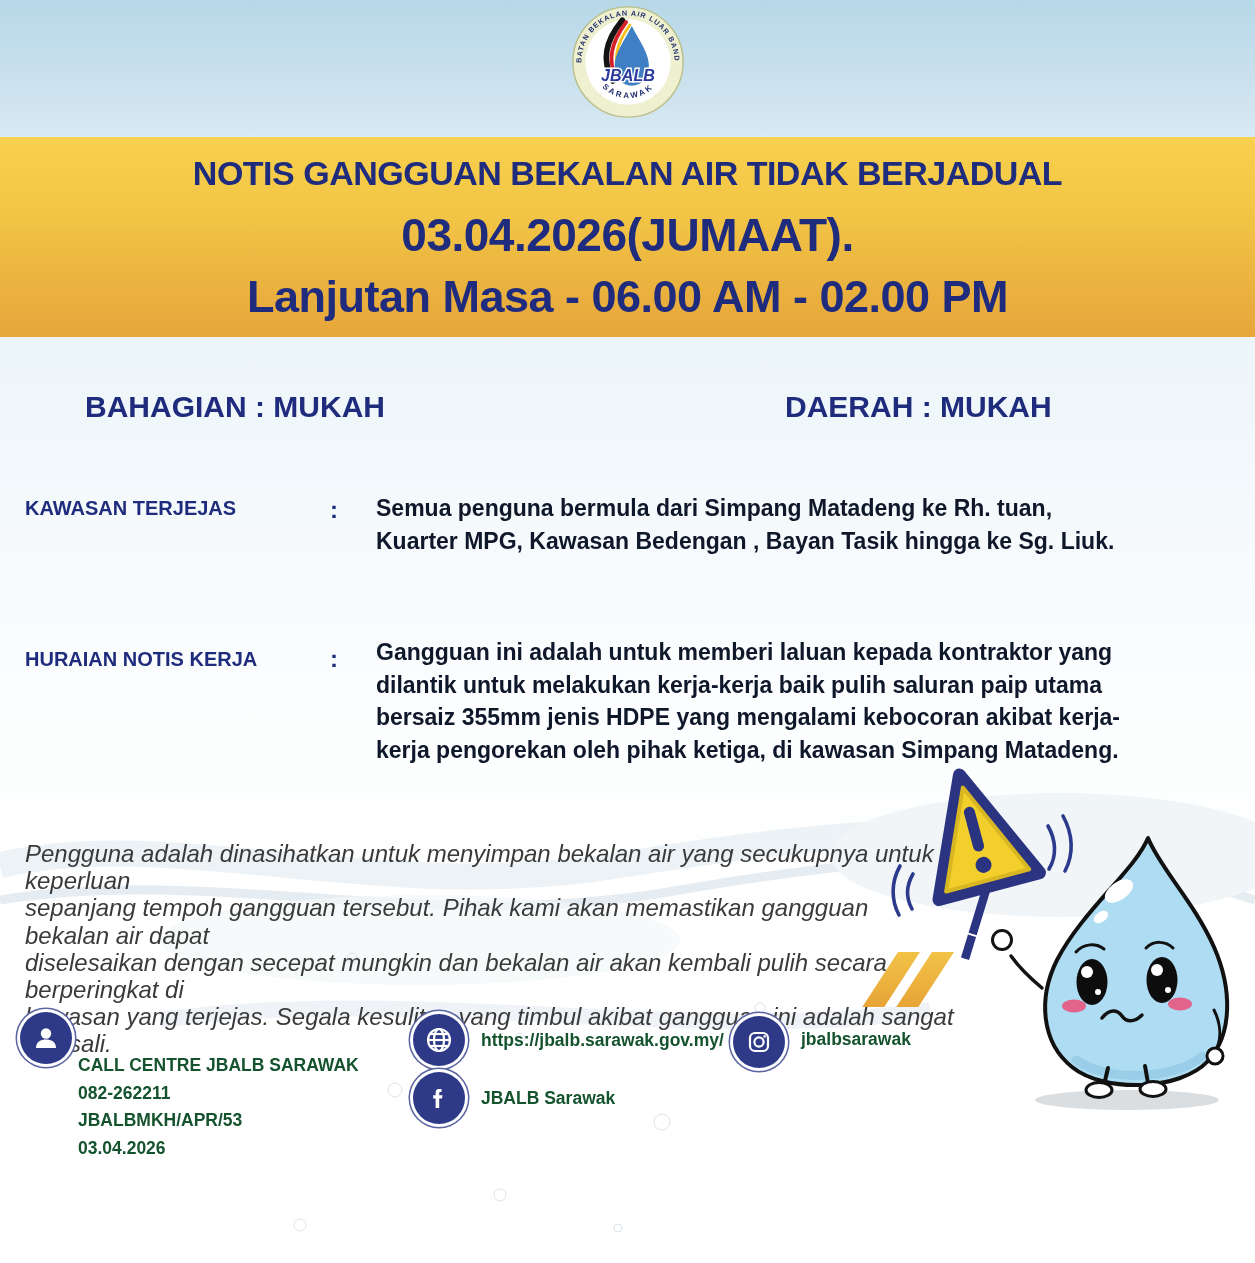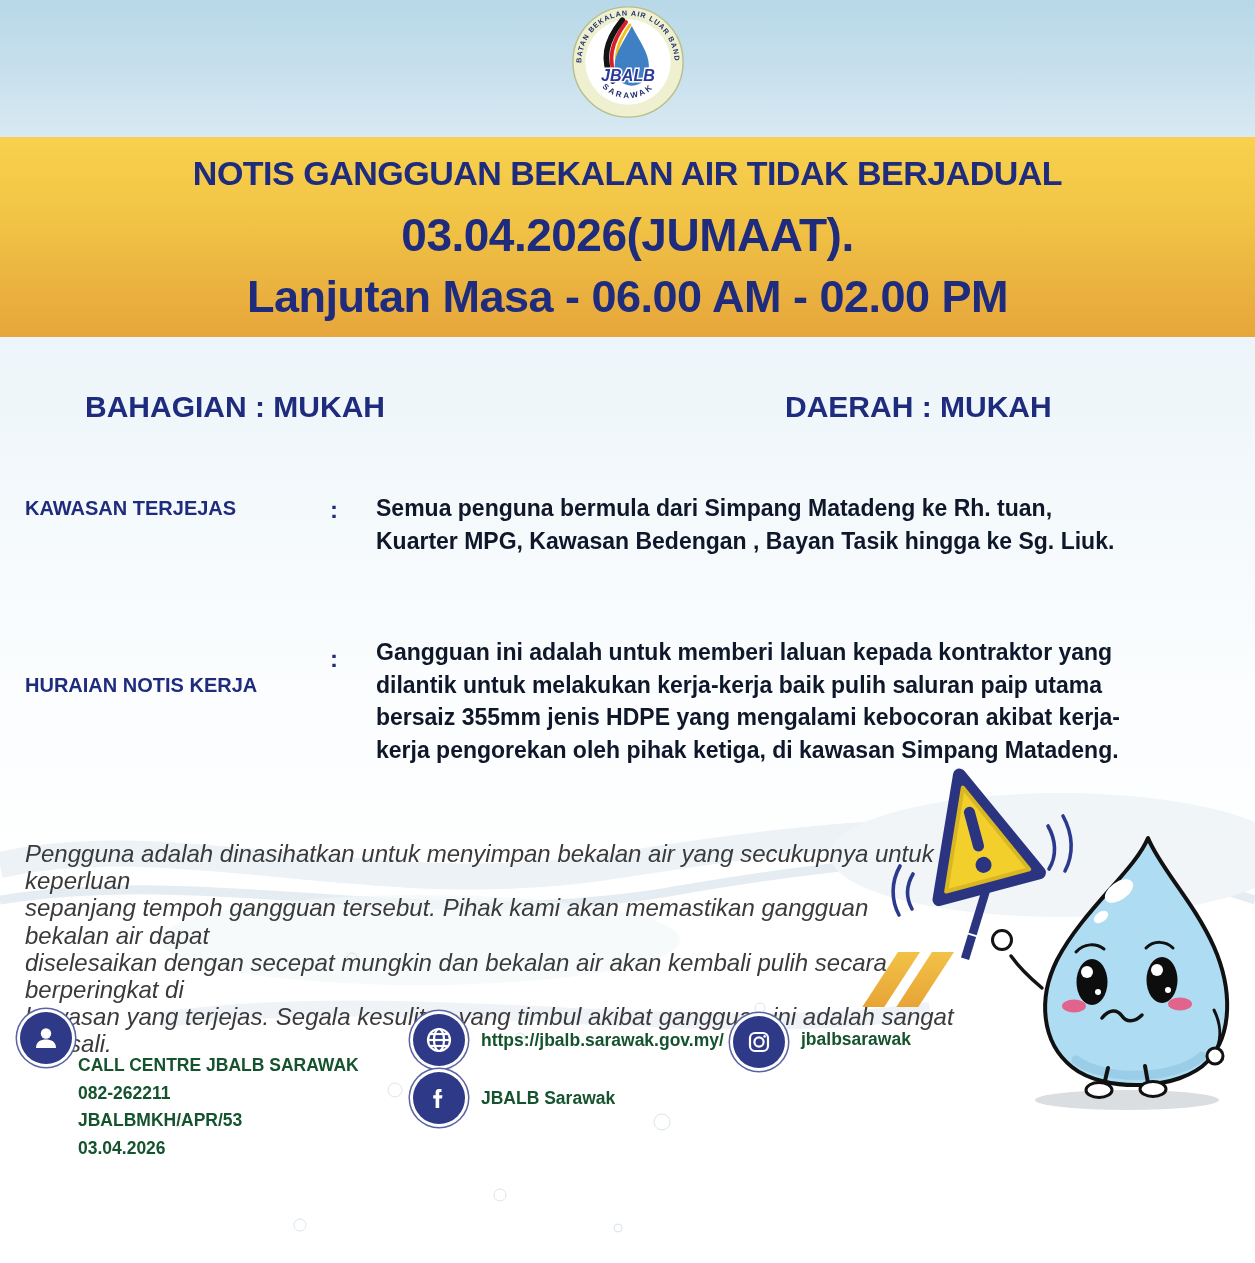--- a/index.html
+++ b/index.html
@@ -37,21 +37,21 @@
   .region-label.bahagian { left:85px; }
   .region-label.daerah  { left:785px; }
   
   .detail-label { position:absolute; left:25px; color:#1f2b7c; font-weight:bold; font-size:20px; }
   .detail-colon { position:absolute; left:330px; color:#1f2b7c; font-weight:bold; font-size:24px; }
   .detail-value {
     position:absolute; left:370px; width:810px; color:#0f172a; font-weight:bold;
     font-size:23px; line-height:32.5px; white-space:pre-line;margin-left:6px;
   }
   .row1-label { top:497px; } .row1-colon { top:496px; } .row1-value { top:492px; }
-  .row2-label { top:674px;text-align:right; } .row2-colon { top:645px; } .row2-value { top:636px; }
+  .row2-label { top:648px;text-align:right; } .row2-colon { top:645px; } .row2-value { top:636px; }
   
   .advisory {
     position:absolute; left:25px; top:840px; width:930px; color:#3a3a3a;
     font-style:italic; font-size:24px; line-height:27.2px; white-space:pre-line;
   }
   
   .contact-banner {
     position:absolute; left:0; top:952px; width:960px; height:55px;
     clip-path:polygon(0 0, 908px 0, 872px 100%, 0 100%);
     background:linear-gradient(180deg,#f2c247 0%, #ecb23e 55%, #e7a436 100%);

